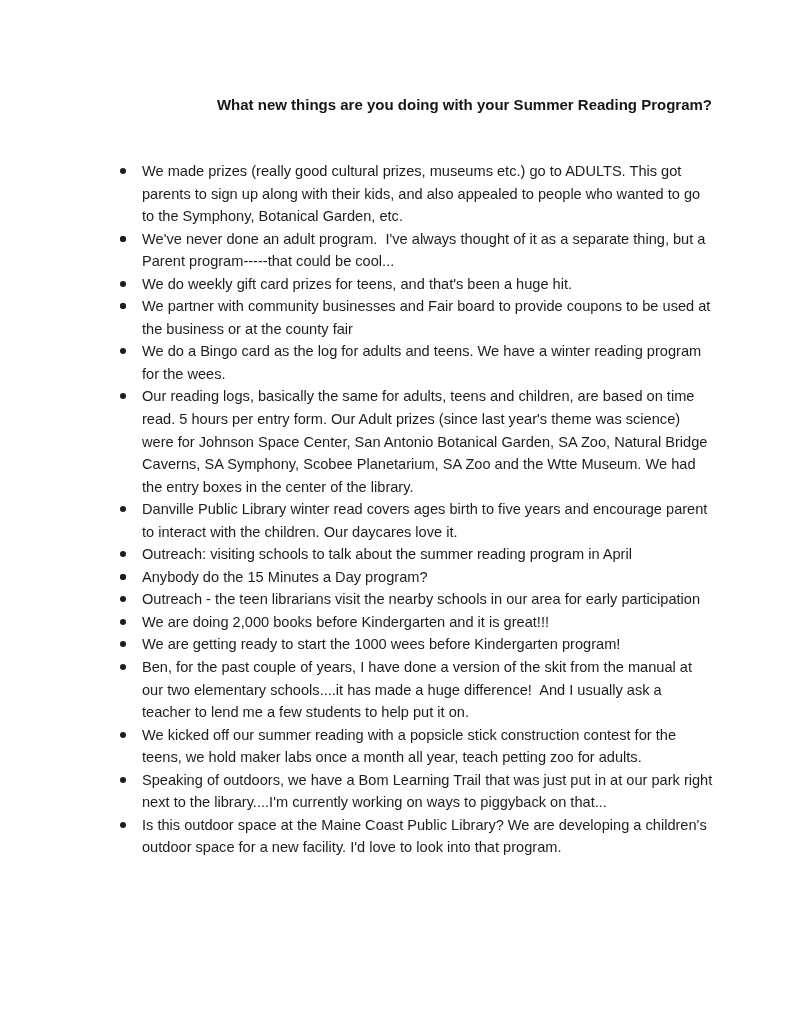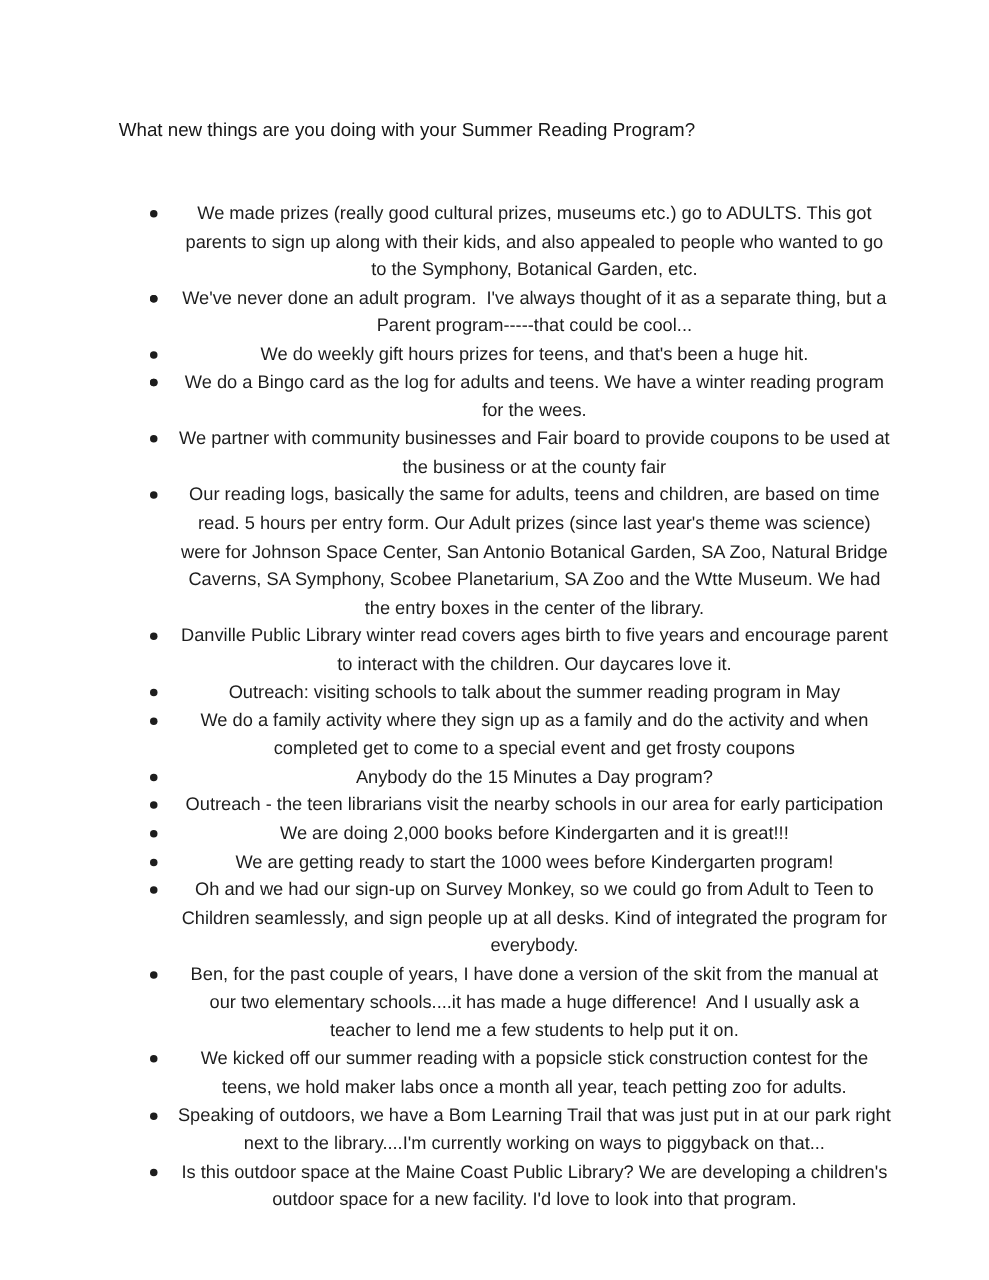--- a/index.html
+++ b/index.html
@@ -14,39 +14,38 @@
     background: #ffffff;
     overflow: hidden;
     font-family: "Liberation Sans", sans-serif;
     color: #1d1d1d;
   }
   .content {
     padding: 94px 79px 0 95px; 
   }
   .doc-title {
     margin: 0 0 44px 0;
-    text-align: left;
+    text-align: right;
     font-size: 15px;
     line-height: 22px;
-    font-weight: normal;
+    font-weight: bold;
     color: #161616;
   }
   ul.bullet-list {
     margin: 0;
     padding: 0 0 0 25px; 
     list-style: none;
   }
   ul.bullet-list li {
     position: relative;
     padding-left: 22px;      
     width: 571px;            
     font-size: 14.6px;
     line-height: 22.55px;
     color: #1d1d1d;
-    text-align: center;
   }
   ul.bullet-list li .marker {
     position: absolute;
     left: 0;
     top: 8px;
     width: 6px;
     height: 6px;
     border-radius: 50%;
     background: #1d1d1d;
   }
@@ -72,55 +71,54 @@
           <span class="marker"></span>
         </li>
 
         <li>
           <span class="marker"></span>
           <span class="txt">We've never done an adult program.  I've always thought of it as a separate thing, but a Parent program-----that could be cool...</span>
         </li>
 
         <li>
           <span class="marker"></span>
-          <span class="txt">We do weekly gift hours prizes for teens, and that's been a huge hit.</span>
+          <span class="txt">We do weekly gift card prizes for teens, and that's been a huge hit.</span>
         </li>
 
         <li>
           <span class="marker"></span>
         </li>
 
         <li>
           <span class="marker"></span>
-          <span class="txt">We do a Bingo card as the log for adults and teens. We have a winter reading program for the wees.</span>
+          <span class="txt">We partner with community businesses and Fair board to provide coupons to be used at the business or at the county fair</span>
         </li>
 
         <li>
           <span class="marker"></span>
-          <span class="txt">We partner with community businesses and Fair board to provide coupons to be used at the business or at the county fair</span>
+          <span class="txt">We do a Bingo card as the log for adults and teens. We have a winter reading program for the wees.</span>
         </li>
 
         <li>
           <span class="marker"></span>
           <span class="txt">Our reading logs, basically the same for adults, teens and children, are based on time read. 5 hours per entry form. Our Adult prizes (since last year's theme was science) were for Johnson Space Center, San Antonio Botanical Garden, SA Zoo, Natural Bridge Caverns, SA Symphony, Scobee Planetarium, SA Zoo and the Wtte Museum. We had the entry boxes in the center of the library.</span>
         </li>
 
         <li>
           <span class="marker"></span>
           <span class="txt">Danville Public Library winter read covers ages birth to five years and encourage parent to interact with the children. Our daycares love it.</span>
         </li>
 
         <li>
           <span class="marker"></span>
-          <span class="txt">Outreach: visiting schools to talk about the summer reading program in May</span>
+          <span class="txt">Outreach: visiting schools to talk about the summer reading program in April</span>
         </li>
 
         <li>
           <span class="marker"></span>
-          <span class="txt">We do a family activity where they sign up as a family and do the activity and when completed get to come to a special event and get frosty coupons</span>
         </li>
 
         <li>
           <span class="marker"></span>
           <span class="txt">Anybody do the 15 Minutes a Day program?</span>
         </li>
 
         <li>
           <span class="marker"></span>
           <span class="txt">Outreach - the teen librarians visit the nearby schools in our area for early participation</span>
@@ -129,24 +127,20 @@
         <li>
           <span class="marker"></span>
           <span class="txt">We are doing 2,000 books before Kindergarten and it is great!!!</span>
         </li>
 
         <li>
           <span class="marker"></span>
           <span class="txt">We are getting ready to start the 1000 wees before Kindergarten program!</span>
         </li>
 
-        <li>
-          <span class="marker"></span>
-          <span class="txt">Oh and we had our sign-up on Survey Monkey, so we could go from Adult to Teen to Children seamlessly, and sign people up at all desks. Kind of integrated the program for everybody.</span>
-        </li>
 
         <li>
           <span class="marker"></span>
           <span class="txt">Ben, for the past couple of years, I have done a version of the skit from the manual at our two elementary schools....it has made a huge difference!  And I usually ask a teacher to lend me a few students to help put it on.</span>
         </li>
 
         <li>
           <span class="marker"></span>
           <span class="txt">We kicked off our summer reading with a popsicle stick construction contest for the teens, we hold maker labs once a month all year, teach petting zoo for adults.</span>
         </li>

